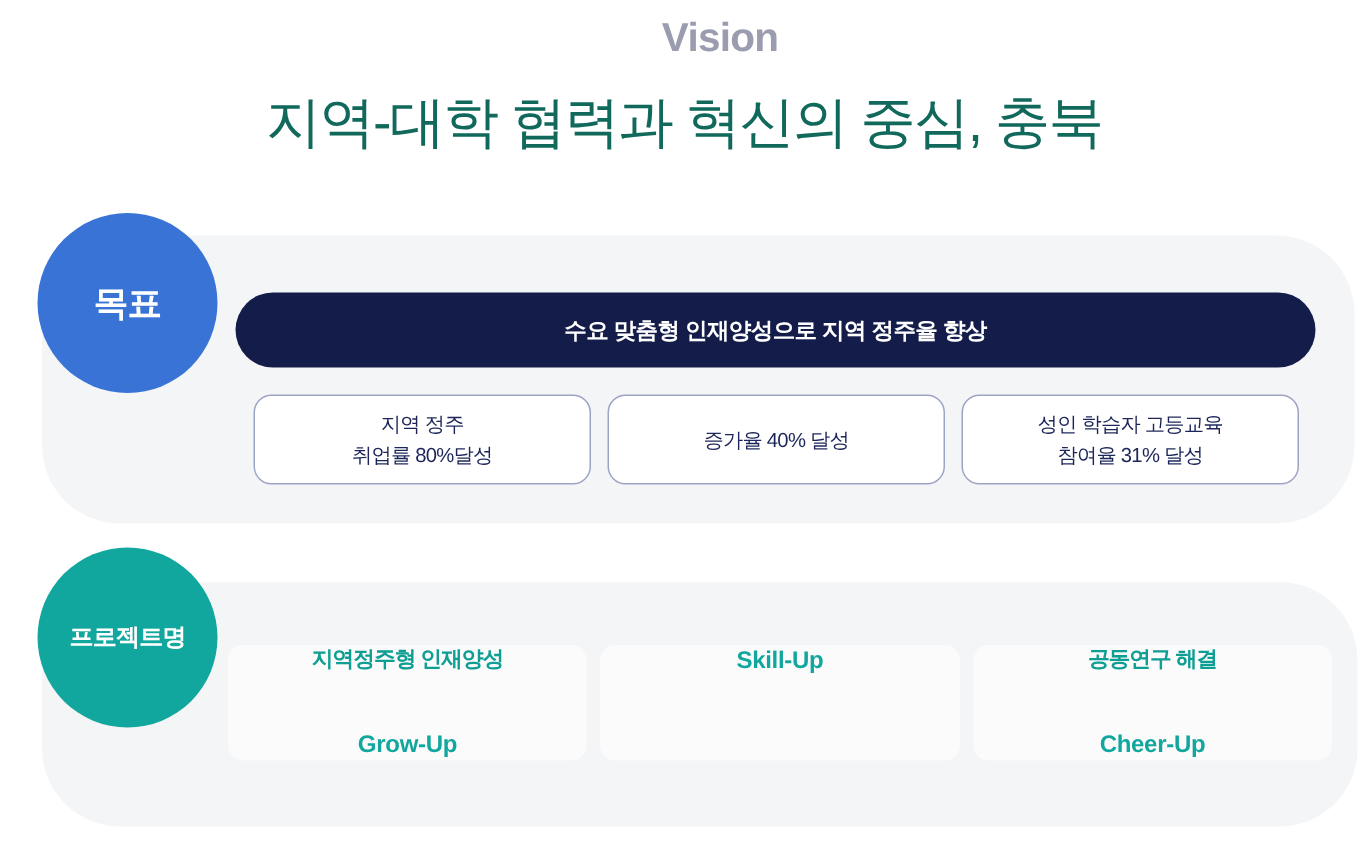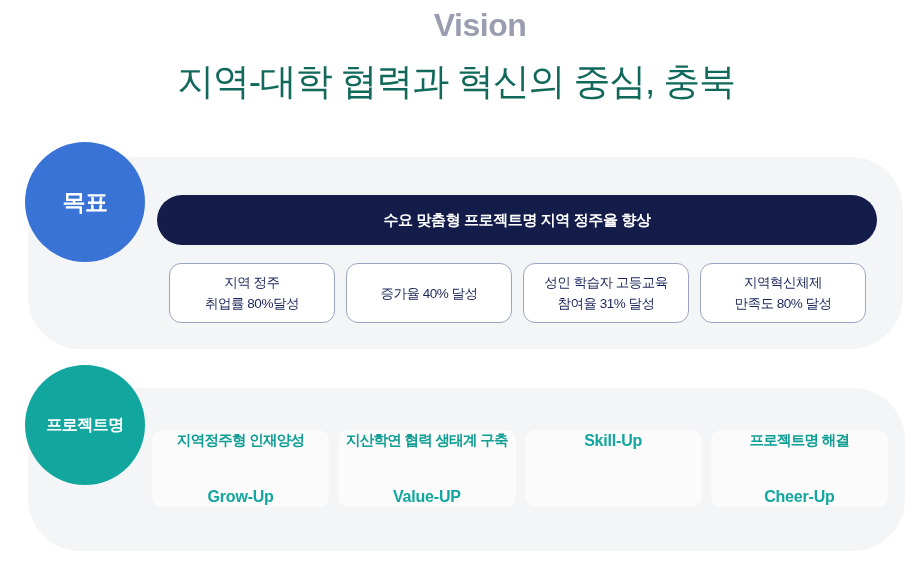--- a/index.html
+++ b/index.html
@@ -17,21 +17,21 @@
   }
 
   
   .header {
     width: 100%;
     text-align: center;
     padding-top: 6px;
     box-sizing: border-box;
   }
   .vision-eyebrow {
-    font-size: 32px;
+    font-size: 27px;
     font-weight: bold;
     color: #9a9db0;
     letter-spacing: -0.5px;
     line-height: 38px;
     margin-left: 48px;
   }
   .vision-title {
     font-size: 37px;
     font-weight: normal;
     color: #11695c;
@@ -177,56 +177,48 @@
   <div class="vision-title">지역-대학 협력과 혁신의 중심, 충북</div>
 </div>
 
 <div class="section" id="goal-section"></div>
 
 <div class="badge-circle" id="goal-badge">
   <span>목표</span>
 </div>
 
 <div class="goal-banner">
-  <span>수요 맞춤형 프로젝트명 지역 정주율 향상</span>
+  <span>수요 맞춤형 인재양성으로 지역 정주율 향상</span>
 </div>
 
 <div class="goal-cards">
   <div class="goal-card">
     <span class="line1">지역 정주</span>
     <span class="line2">취업률 80%달성</span>
   </div>
   <div class="goal-card">
     <span class="line2">증가율 40% 달성</span>
   </div>
   <div class="goal-card">
     <span class="line1">성인 학습자 고등교육</span>
     <span class="line2">참여율 31% 달성</span>
   </div>
-  <div class="goal-card">
-    <span class="line1">지역혁신체제</span>
-    <span class="line2">만족도 80% 달성</span>
-  </div>
 </div>
 
 <div class="section" id="project-section"></div>
 
 <div class="badge-circle" id="project-badge">
   <span>프로젝트명</span>
 </div>
 
 <div class="project-cards">
   <div class="project-card">
     <span class="p-ko">지역정주형 인재양성</span>
     <span class="p-en">Grow-Up</span>
   </div>
   <div class="project-card">
-    <span class="p-ko">지산학연 협력 생태계 구축</span>
-    <span class="p-en">Value-UP</span>
+    <span class="p-en">Skill-Up</span>
   </div>
   <div class="project-card">
-    <span class="p-en">Skill-Up</span>
-  </div>
-  <div class="project-card">
-    <span class="p-ko">프로젝트명 해결</span>
+    <span class="p-ko">공동연구 해결</span>
     <span class="p-en">Cheer-Up</span>
   </div>
 </div>
 
 </body></html>

